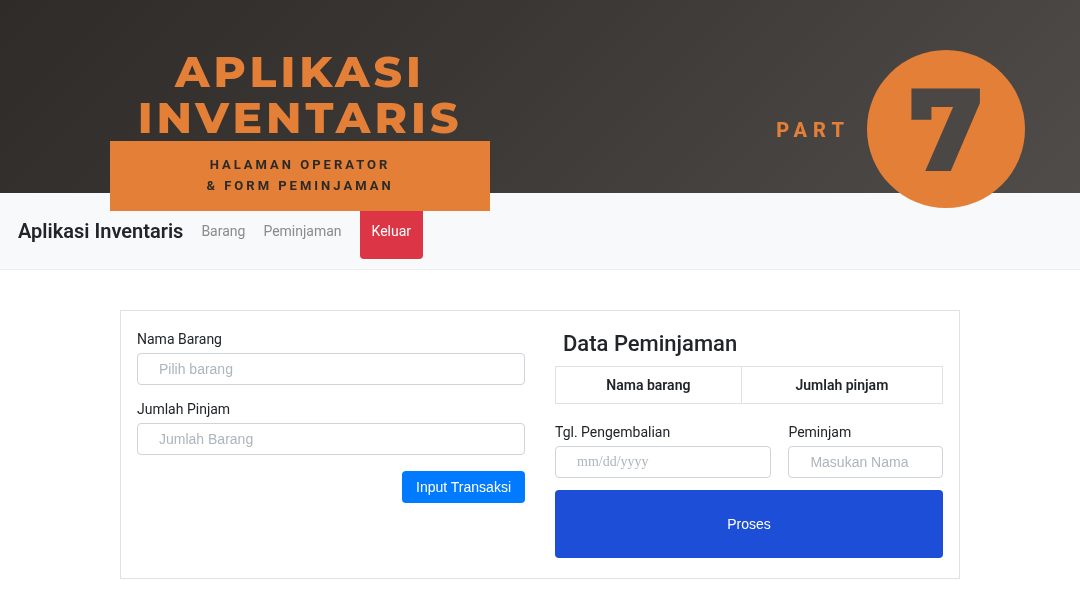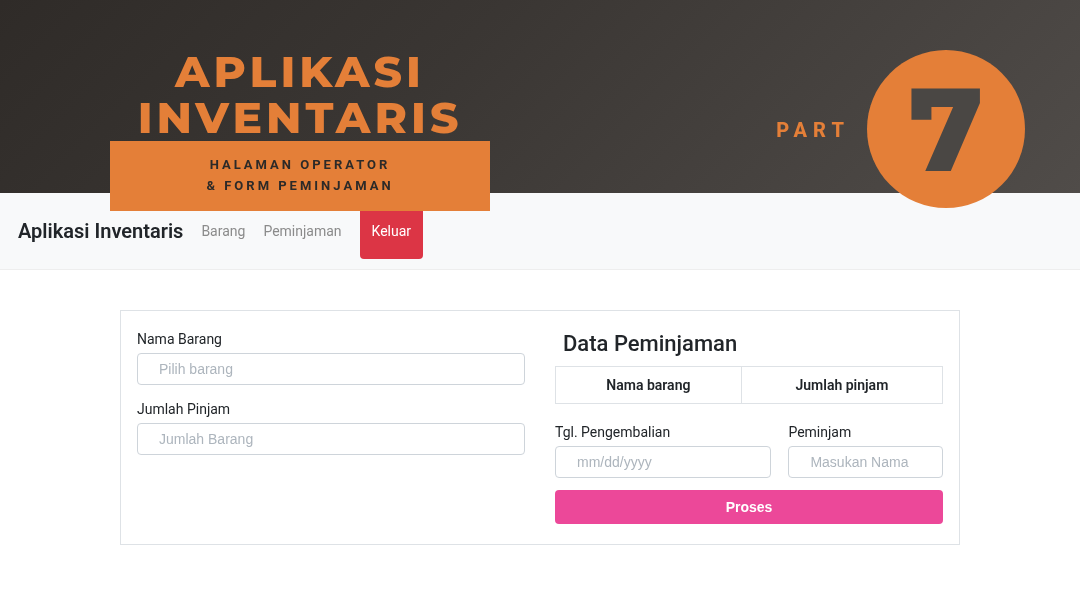--- a/index.html
+++ b/index.html
@@ -176,28 +176,27 @@
   }
   .row2 {
     display: flex;
     gap: 17px;
     margin-bottom: 12px;
   }
   .row2 > div { flex: 1; }
   .row2 .wide { flex: 1.4; }
   .btn-success {
     width: 100%;
-    background: #ec4899;
+    background: #1d4ed8;
     color: #fff;
     border: none;
     border-radius: 4px;
-    padding: 9px;
-    font-size: 14px;
-    cursor: pointer;
-    font-weight: bold;
+    padding: 26px;
+    font-size: 14px;
+    cursor: pointer;
   }
 </style>
 </head>
 <body>
 
 <div class="banner">
   <div class="banner-title">
     <span>APLIKASI</span><br>
     <span>INVENTARIS</span>
   </div>
@@ -221,36 +220,37 @@
 </div>
 
 <div class="content">
   <div class="card-body">
 
     <div class="col-left">
       <label class="form-label">Nama Barang</label>
       <input class="form-control" placeholder="Pilih barang" style="">
       <label class="form-label">Jumlah Pinjam</label>
       <input class="form-control" placeholder="Jumlah Barang" style="">
+      <button class="btn-primary">Input Transaksi</button>
     </div>
 
     <div class="col-right">
       <div class="section-title">Data Peminjaman</div>
       <table class="table">
         <tbody>
             <tr>
           <th>Nama barang</th>
           <th>Jumlah pinjam</th>
         </tr>
       </tbody>
         </table>
       <div class="row2">
         <div class="wide">
           <label class="form-label">Tgl. Pengembalian</label>
-          <input class="form-control" style="margin-bottom: 0px;" placeholder="mm/dd/yyyy">
+          <input class="form-control" style="margin-bottom: 0px; font-family: Liberation Serif, serif;" placeholder="mm/dd/yyyy">
         </div>
         <div>
           <label class="form-label">Peminjam</label>
           <input class="form-control" style="margin-bottom: 0px;" placeholder="Masukan Nama">
         </div>
       </div>
       <button class="btn-success">Proses</button>
     </div>
 
   </div>

